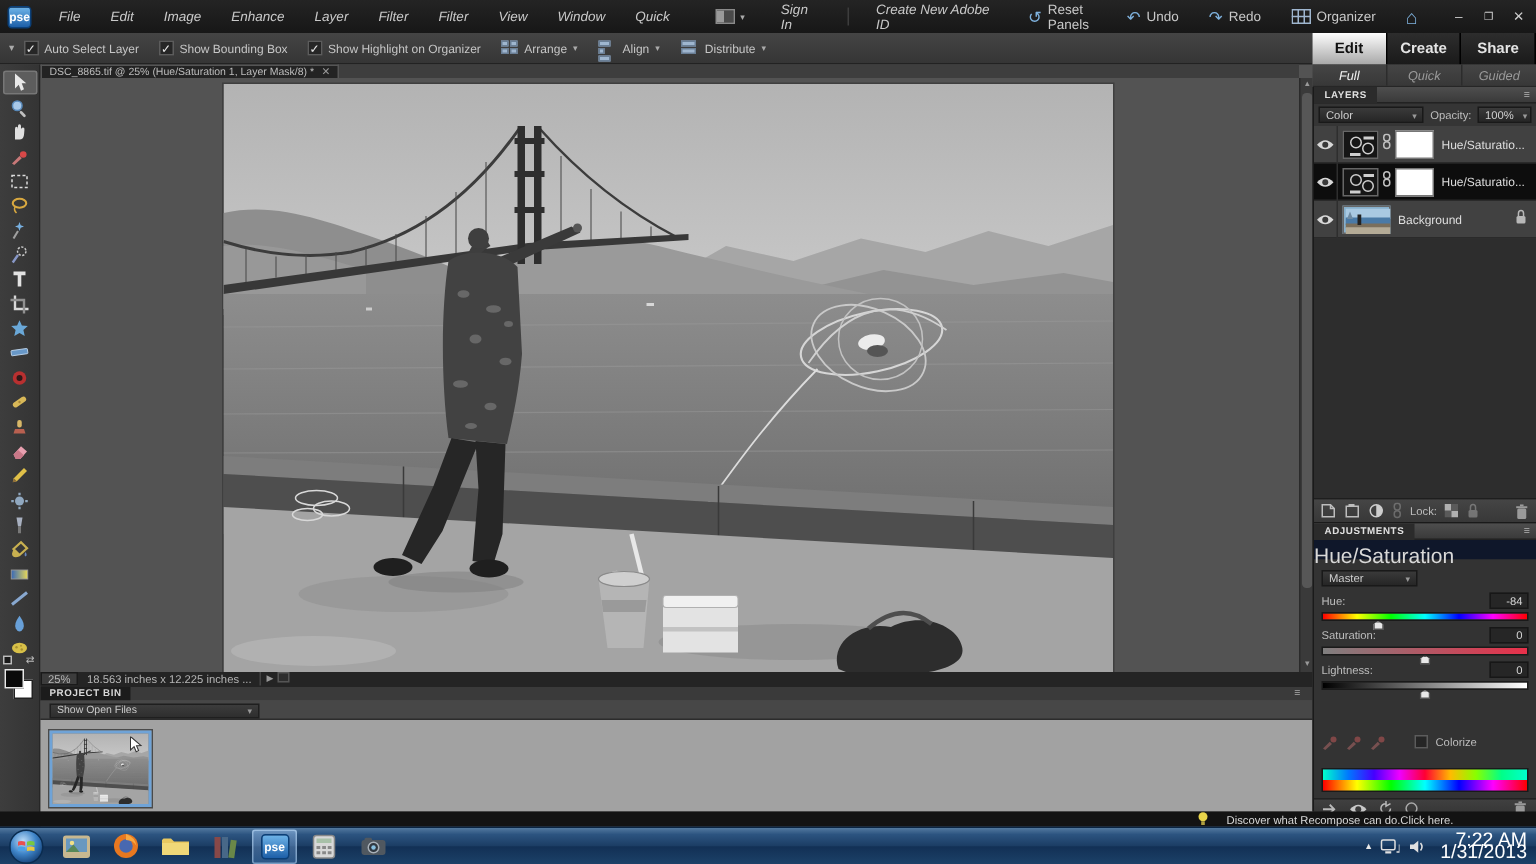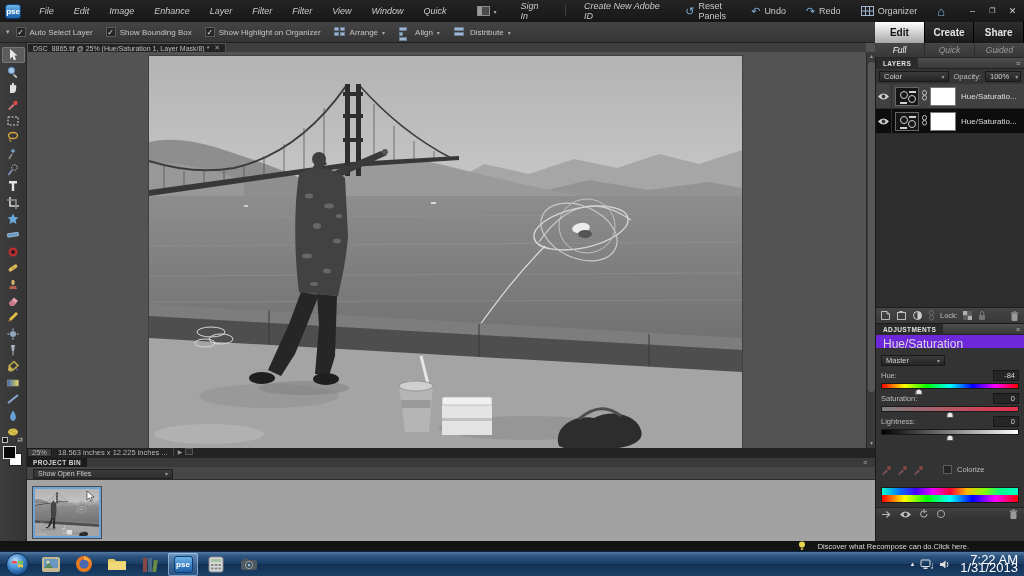--- a/index.html
+++ b/index.html
@@ -116,21 +116,21 @@
   .athumb { width:24px; height:19px; background:#161616; border:1px solid #666; margin-left:3px; position:relative; }
   .athumb svg { position:absolute; left:1px; top:1px; }
   .mthumb { width:26px; height:19px; background:#fff; border:1px solid #777; margin-left:2px; }
   .linkic { margin-left:2px; }
   .lname { color:#dedede; font-size:8px; margin-left:5px; white-space:nowrap; overflow:hidden; }
   .lockcell { margin-left:auto; margin-right:5px; }
   .lempty { height:174px; background:#2d2d2d; border-bottom:1px solid #1e1e1e; }
   .lfoot { height:16px; background:linear-gradient(#454545,#383838); display:flex; align-items:center; padding:0 4px; gap:5px; border-bottom:1px solid #1a1a1a; }
   .lfoot .sp { flex:1; }
 
-  .adj-name { height:13px; color:#d8d8d8; font-size:12px; padding:2px 0 0 7px; background:#6d28d9; }
+  .adj-name { height:13px; color:#d8d8d8; font-size:14px; padding:2px 0 0 0; background:#0f172a; }
   .adjbody { padding:4px 5px 0 5px; background:#333;text-align:right; }
   .slider { height:6px; border:1px solid #1a1a1a; position:relative; margin:2px 0 4px 0; }
   .sl-thumb { position:absolute; top:5px; width:7px; height:6px; background:#e8e8e8; border:1px solid #555;
     clip-path:polygon(50% 0,100% 40%,100% 100%,0 100%,0 40%); transform:translateX(-50%); }
   .srow { display:flex; align-items:center; justify-content:space-between; margin-top:4px; }
   .hue-grad { background:linear-gradient(90deg,#f00,#ff0,#0f0,#0ff,#00f,#f0f,#f00); }
   .sat-grad { background:linear-gradient(90deg,#7f7f7f,#e8304a); }
   .lig-grad { background:linear-gradient(90deg,#000,#fff); }
   .colorize-row { display:flex; align-items:center; gap:5px; margin-top:28px; }
   .spectra { margin-top:12px; border:1px solid #1a1a1a; }
@@ -674,20 +674,45 @@
         <span class="linkic">
           <svg width="7" height="11">
               <rect x="1.5" y="0.5" width="4" height="4.5" rx="2" fill="none" stroke="#c0c0c0"></rect>
               <rect x="1.5" y="5.5" width="4" height="4.5" rx="2" fill="none" stroke="#c0c0c0"></rect>
             </svg>
         </span>
         <div class="mthumb"></div>
         <span class="lname">Hue/Saturatio...</span>
       </div>
 
+      <div class="lrow">
+        <div class="eyecell">
+          <svg width="13" height="9">
+              <path d="M1 4.5 Q6.5 -1.5 12 4.5 Q6.5 10.5 1 4.5Z" fill="#d8d8d8"></path>
+              <circle cx="6.5" cy="4.5" r="2" fill="#3a3a3a"></circle>
+            </svg>
+        </div>
+        <div class="athumb" style="width:32px;background:#88b0cc">
+          <svg width="30" height="17" viewBox="0 0 30 17" preserveAspectRatio="none">
+            <rect width="30" height="7" fill="#a9c9e2"></rect>
+              <rect y="6" width="30" height="5" fill="#4a7aa6"></rect>
+            <rect y="10" width="30" height="3" fill="#7a6f5c"></rect>
+              <rect y="12.5" width="30" height="4.5" fill="#b4ab96"></rect>
+            <rect x="8" y="4" width="2.5" height="7" fill="#222"></rect>
+              <path d="M3,2 L5,7 L1,7 Z" fill="#6f8ba3"></path>
+          </svg>
+        </div>
+        <span class="lname">Background</span>
+        <span class="lockcell">
+          <svg width="10" height="11">
+              <path d="M3.3 5 V3.4 Q3.3 1.4 5 1.4 Q6.7 1.4 6.7 3.4 V5" fill="none" stroke="#b8b8b8"></path>
+              <rect x="2" y="5" width="6" height="5" rx="1" fill="#b8b8b8"></rect>
+            </svg>
+        </span>
+      </div>
     </div>
 
     <div class="lempty"></div>
 
     <div class="lfoot">
       <svg width="11" height="11">
           <path d="M1.5 1.5 H7 L9.5 4 V9.5 H1.5 Z" fill="none" stroke="#bdbdbd"></path>
           <path d="M7 1.5 V4 H9.5" fill="none" stroke="#bdbdbd"></path>
         </svg>
       <svg width="11" height="11">

